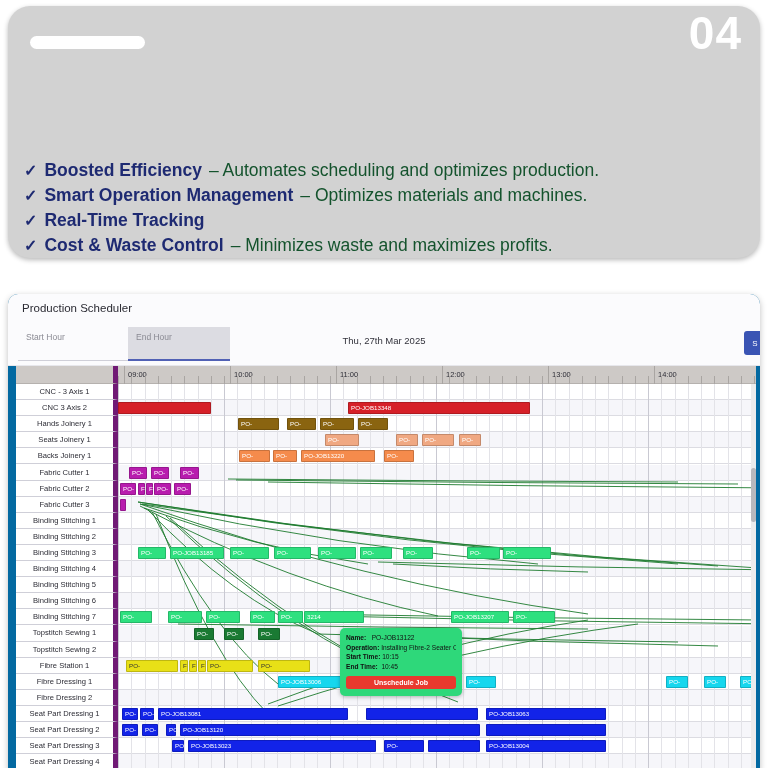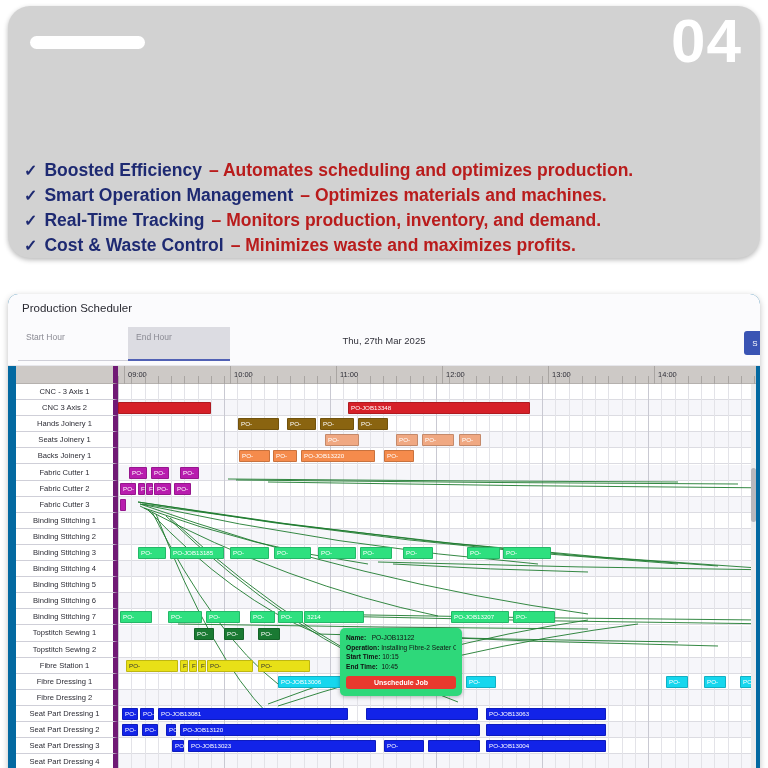--- a/index.html
+++ b/index.html
@@ -16,38 +16,38 @@
     background:#d2d2d2; border-radius:22px;
     box-shadow:0 2px 5px rgba(0,0,0,.28);
     overflow:hidden;
   }
   .promo-pill {
     position:absolute; left:22px; top:30px; width:115px; height:13px;
     background:#ffffff; border-radius:7px;
   }
   .promo-num {
     position:absolute; right:18px; top:4px;
-    font-size:62px; font-weight:bold; color:#ffffff; letter-spacing:1px;
+    font-size:46px; font-weight:bold; color:#ffffff; letter-spacing:1px;
     line-height:1;
   }
   .promo-title {
     position:absolute; left:40px; top:60px; width:672px;
     text-align:center;
     color:#1e2a72; font-weight:bold; font-size:29px; line-height:1.15;
     letter-spacing:-0.3px;
   }
   .promo-title .ln2 { display:block; text-align:right; padding-right:38px; }
   .bullets { position:absolute; left:16px; top:152px; width:736px; }
   .bullet {
     display:flex; align-items:baseline; gap:7px;
     font-size:17.5px; line-height:25px; color:#3f4a63; white-space:nowrap;
   }
   .bullet .chk { color:#1e2a72; font-weight:bold; font-size:16px; }
   .bullet .strong { color:#1e2a72; font-weight:bold; }
-  .bullet .rest { color:#b91c1c;font-weight:bold; }
+  .bullet .rest { color:#14532d; }
 
   
   .app {
     position:absolute; left:8px; top:278px; width:752px; height:484px;
     background:#0369a1; border-radius:10px;
     box-shadow:0 2px 6px rgba(0,0,0,.25);
     overflow:hidden;
     margin-top:16px;
   }
   .app-title {
@@ -144,21 +144,20 @@
         <span class="rest">– Automates scheduling and optimizes production.</span>
       </div>
       <div class="bullet">
         <span class="chk">✓</span>
         <span class="strong">Smart Operation Management</span>
         <span class="rest">– Optimizes materials and machines.</span>
       </div>
       <div class="bullet">
         <span class="chk">✓</span>
         <span class="strong">Real-Time Tracking</span>
-        <span class="rest">– Monitors production, inventory, and demand.</span>
       </div>
       <div class="bullet">
         <span class="chk">✓</span>
         <span class="strong">Cost &amp; Waste Control</span>
         <span class="rest">– Minimizes waste and maximizes profits.</span>
       </div>
     </div>
   </div>
 
   <div class="app">

